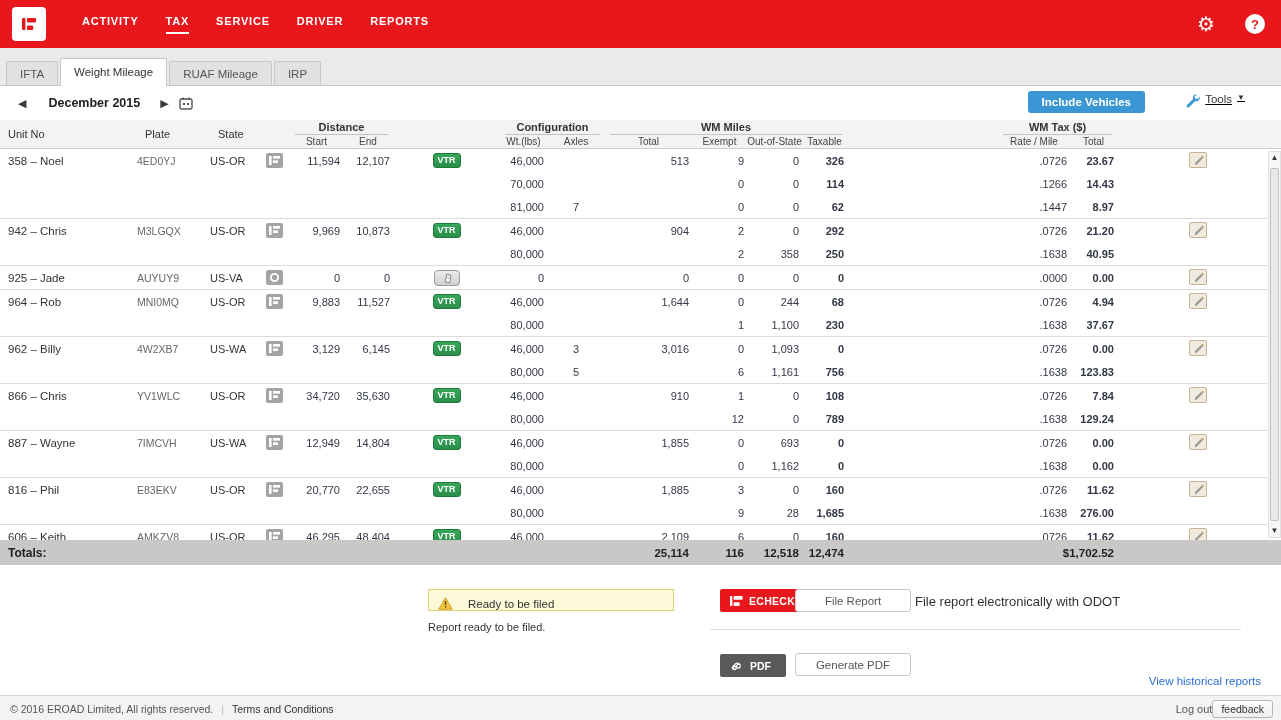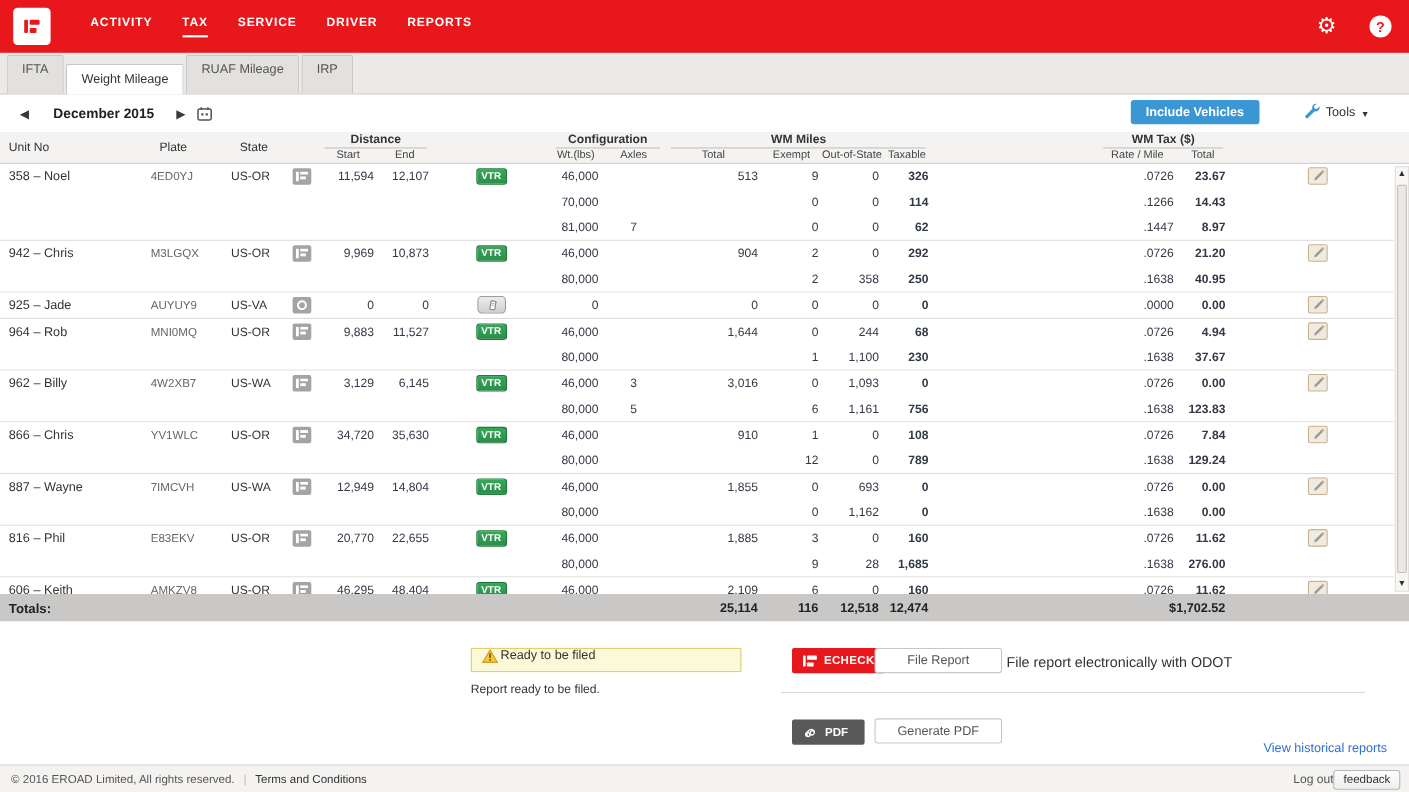--- a/index.html
+++ b/index.html
@@ -17,34 +17,34 @@
               border-bottom:2px solid transparent; cursor:pointer; }
   .nav-item.active { border-bottom-color:#fff; }
   .topbar-icons { position:absolute; right:16px; display:flex; gap:30px; align-items:center; }
   .gear { color:#fff; font-size:20px; line-height:20px; cursor:pointer; }
   .help { width:20px; height:20px; border-radius:50%; background:#fff; color:var(--red);
           font-weight:bold; font-size:13px; display:flex; align-items:center; justify-content:center; cursor:pointer; }
 
   
   .tabstrip { height:38px; background:#eceae9; border-bottom:1px solid #c9c7c5; display:flex;
               align-items:flex-end; padding-left:6px; }
-  .tab { height:35px; line-height:24px; padding:0 13px; background:#e3e1df; border:1px solid #c9c7c5;
+  .tab { height:24px; line-height:24px; padding:0 13px; background:#e3e1df; border:1px solid #c9c7c5;
          border-bottom:none; margin-right:2px; font-size:11.5px; color:#555; border-radius:2px 2px 0 0;
          cursor:pointer; position:relative; }
   .tab.active { background:#fff; color:#333; height:28px; line-height:27px; margin-bottom:-1px; z-index:2; }
 
   
   .toolbar { height:34px; background:#fff; display:flex; align-items:center; position:relative; }
   .arrow-btn { font-size:11px; color:#3a3a3a; cursor:pointer; }
   .prev { margin-left:18px; } .next { margin-left:20px; }
   .period { margin-left:22px; font-size:12.5px; font-weight:bold; color:#222; }
   .cal { margin-left:10px; cursor:pointer; display:inline-flex; }
   .include-btn { position:absolute; right:136px; top:5px; background:var(--blue); color:#fff;
                  font-size:11.5px; font-weight:bold; padding:5px 14px; border:none; border-radius:3px; cursor:pointer; }
-  .tools { position:absolute; right:36px; top:7px; display:flex; align-items:flex-end; gap:5px; cursor:pointer; }
+  .tools { position:absolute; right:36px; top:7px; display:flex; align-items:flex-start; gap:5px; cursor:pointer;text-decoration:underline; }
   .tools-label { font-size:11.5px; color:#333; }
   .caret { font-size:8px; color:#333; }
 
   
   .thead { display:grid; grid-template-columns:var(--cols); grid-template-rows:15px 13px;
            background:#f4f3f2; border-bottom:1px solid #cfcdcb; padding-right:14px; }
   .h-left { grid-row:1/3; align-self:center; font-size:11px; color:#333; padding-left:8px; }
   .grp { grid-row:1; align-self:end; }
   .grp span { display:block; margin:0 5px; border-bottom:1px solid #c6c4c2; font-weight:bold;
               font-size:11px; text-align:center; color:#333; padding-bottom:1px; }
@@ -83,21 +83,21 @@
   
   .totals { display:grid; grid-template-columns:var(--cols); height:25px; align-items:center;
             background:#c9c8c6; padding-right:14px; font-weight:bold; color:#222; font-size:11.5px; }
   .t-label { grid-column:1/4; padding-left:8px; font-size:12px; }
   .t-total { grid-column:10; } .t-ex { grid-column:11; } .t-oos { grid-column:12; } .t-tax { grid-column:13; }
   .t-amt { grid-column:15/17; }
 
   
   .bottom { position:relative; height:130px; background:#fff; }
   .alert { position:absolute; left:428px; top:24px; width:246px; height:22px; background:#fcf9d8;
-           border:1px solid #ddd06e; display:flex; align-items:flex-start; gap:2px; padding-left:9px; }
+           border:1px solid #ddd06e; display:flex; align-items:flex-end; gap:15px; padding-left:9px; }
   .alert-text { font-size:11.5px; color:#333; }
   .note { position:absolute; left:428px; top:56px; font-size:11px; color:#333; }
   .echeck-btn { position:absolute; left:720px; top:24px; height:23px; background:var(--red); border:none;
                 border-radius:2px; color:#fff; font-weight:bold; font-size:10.5px; letter-spacing:.3px;
                 display:flex; align-items:center; gap:6px; padding:0 10px; cursor:pointer; }
   .ghost-btn { position:absolute; height:23px; width:116px; background:#fff; border:1px solid #c9c7c5;
                border-radius:3px; color:#555; font-size:11.5px; font-family:"Liberation Sans",sans-serif; cursor:pointer; }
   .file-btn { left:795px; top:24px; }
   .gen-btn { left:795px; top:88px; }
   .hint { position:absolute; left:915px; top:29px; font-size:13px; color:#333;text-align:right; }

